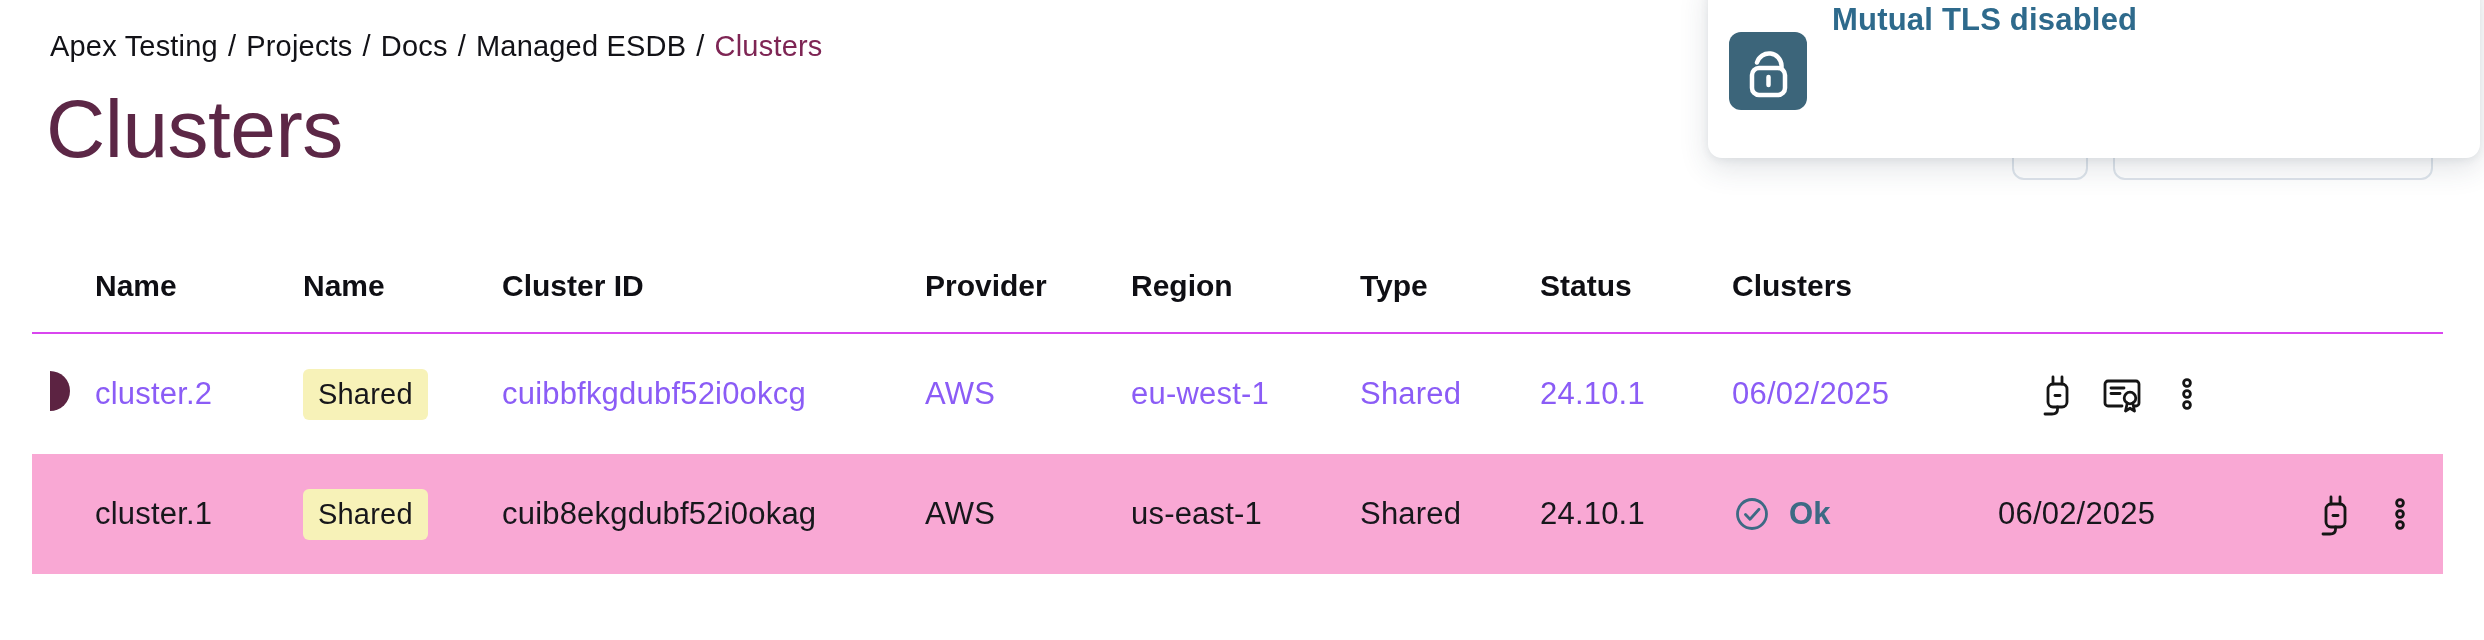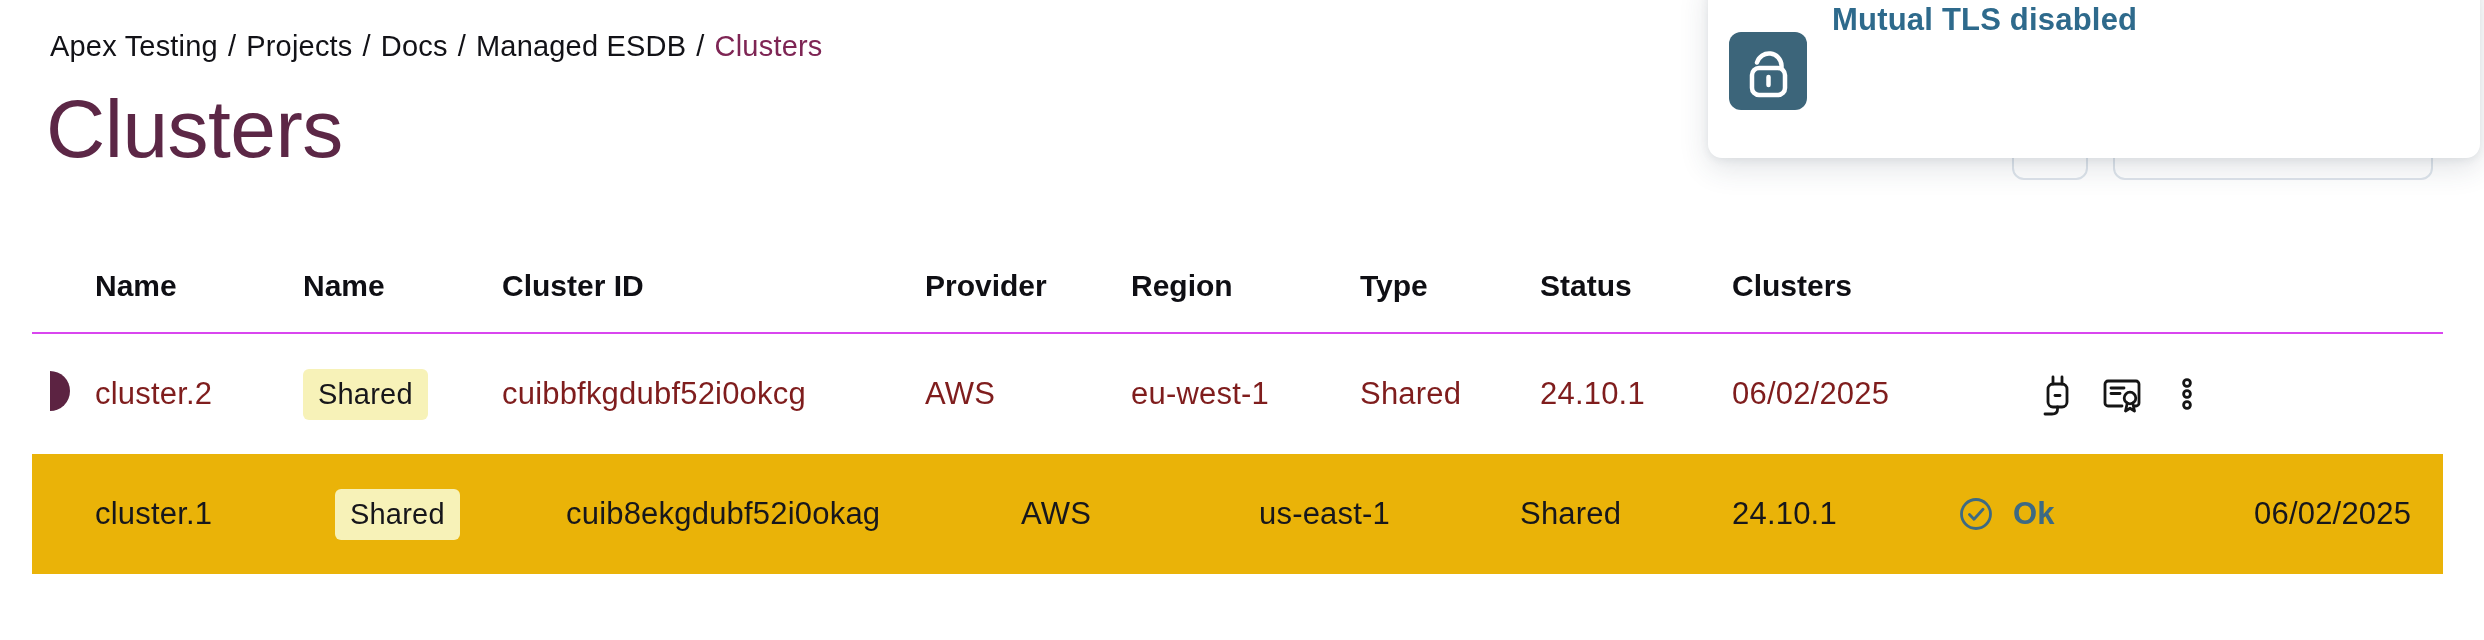--- a/index.html
+++ b/index.html
@@ -36,23 +36,23 @@
   .toast-title { font-size:31px; font-weight:700; color:#2e6a8c; margin-bottom:6px; letter-spacing:.2px; }
   .toast-message { font-size:31px; line-height:40px; color:#1b1b1f; letter-spacing:.2px; }
 
   
   .table { position:absolute; left:32px; top:240px; width:2411px; }
   .trow { display:grid; grid-template-columns:208px 199px 423px 206px 229px 180px 192px 266px 232px 213px;
           padding-left:63px; align-items:center; }
   .thead { height:94px; border-bottom:2px solid #d946ef; }
   .thead .cell { font-size:30px; font-weight:700; color:#0f0f14; }
   .tbody-row { height:120px; position:relative; font-size:31px; letter-spacing:.2px; }
-  .row-alt { background:#eab308;gap:32px; }
+  .row-alt { background:#f9a8d4; }
   .cell { display:flex; align-items:center; }
-  .row-link .cell-text { color:#7f1d1d; }
+  .row-link .cell-text { color:#8b5cf6; }
   .row-plain .cell-text { color:#17171c; }
   .row-indicator { position:absolute; left:18px; top:37px; width:20px; height:40px;
                    border-radius:0 20px 20px 0; background:#5c2342; }
   .badge { display:inline-block; background:#f7f2b8; color:#16161a; font-size:29px; padding:9px 15px; border-radius:6px; }
   .status { display:flex; align-items:center; gap:17px; color:#3d6a84; font-weight:600; font-size:31px; }
   .actions { display:flex; justify-content:flex-end; gap:21px; padding-right:21px; }
   .icon-btn { width:44px; height:44px; display:flex; align-items:center; justify-content:center; cursor:pointer; background:none; border:none; }
   svg { display:block; }
 </style>
 </head>

